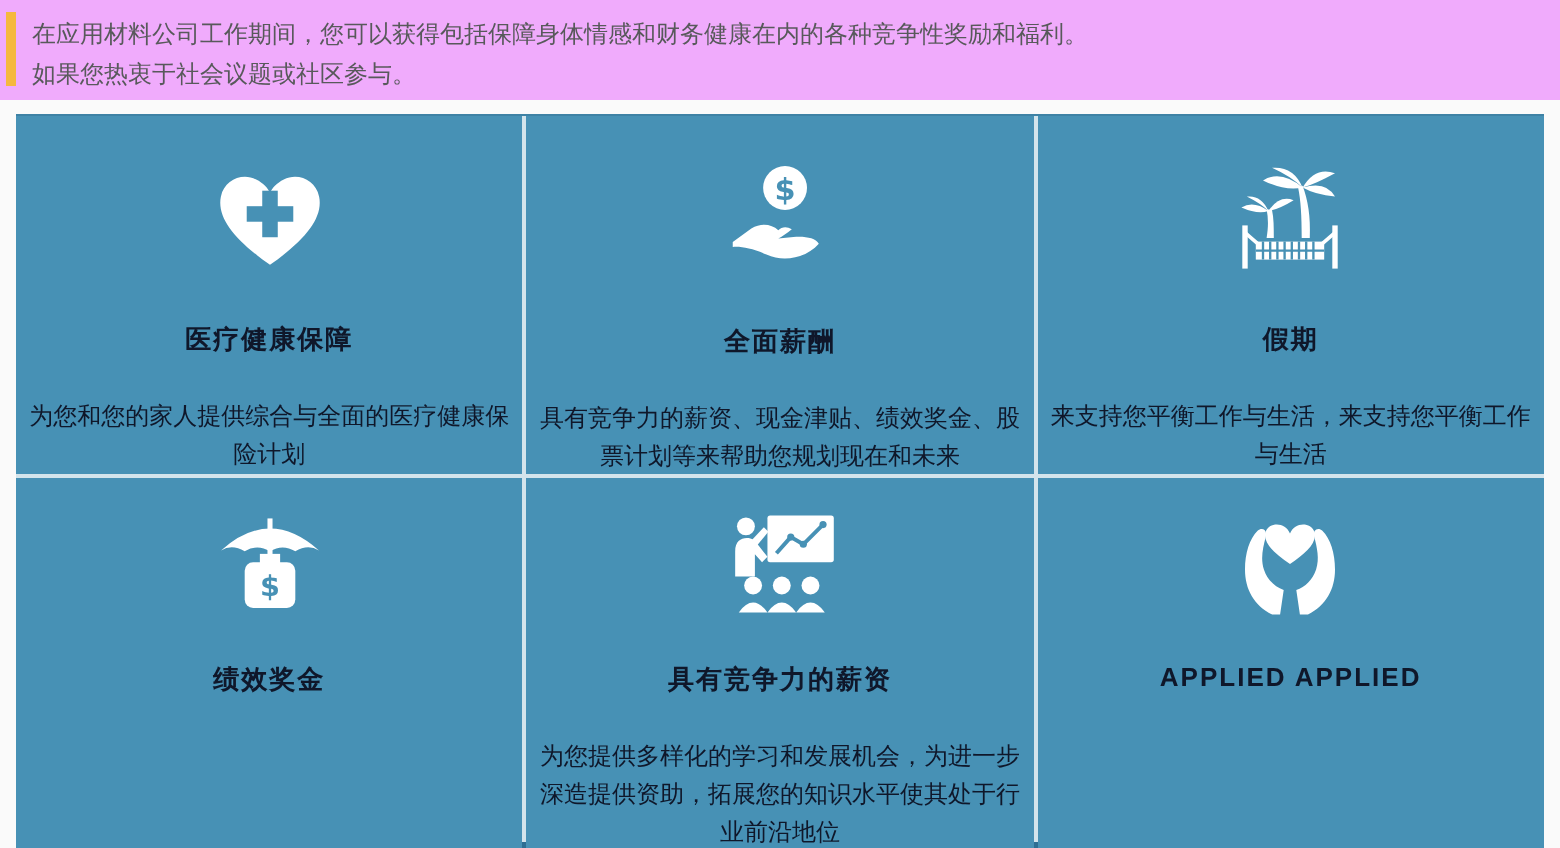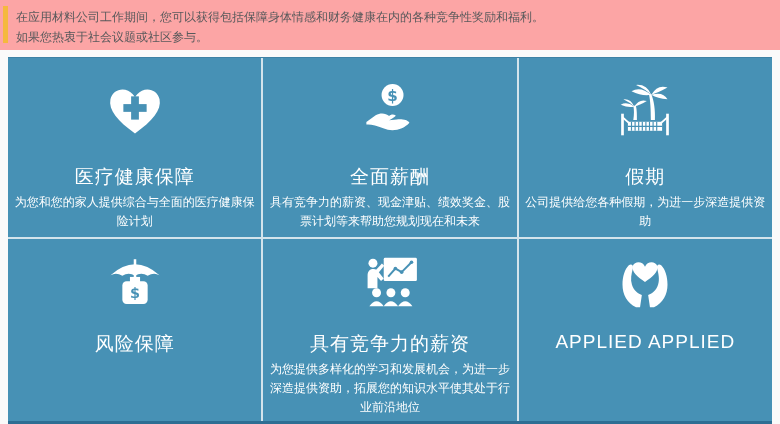--- a/index.html
+++ b/index.html
@@ -6,21 +6,21 @@
   html, body { width: 780px; height: 424px; overflow: hidden; }
   body {
     font-family: "Liberation Sans", "DejaVu Sans", sans-serif;
     background: #fafafa;
   }
   
   .intro {
     position: relative;
     height: 50px;
     padding: 7px 2px 0 16px;
-    background: #fca5a5;
+    background: #f0abfc;
   }
   .accent-bar {
     position: absolute;
     left: 3px; top: 6px;
     width: 5px; height: 37px;
     background: #f5b83e;
   }
   .intro p {
     font-size: 12px;
     line-height: 20px;
@@ -48,31 +48,31 @@
   }
   .card.row2 { padding-top: 14px; }
   .card .icon-box {
     height: 58px;
     display: flex;
     align-items: center;
     justify-content: center;
   }
   .card h3 {
     margin-top: 24px;
-    font-size: 19px;
-    font-weight: normal;
-    color: #ffffff;
+    font-size: 13px;
+    font-weight: bold;
+    color: #0f172a;
     letter-spacing: 1px;
   }
   .card.row2 h3 { margin-top: 20px; }
   .card p {
-    margin-top: 3px;
+    margin-top: 20px;
     font-size: 12px;
     line-height: 19px;
-    color: #ffffff;
+    color: #0f172a;
     width: 248px;
   }
   svg { display: block; }
 </style>
 </head>
 <body>
 
 <div class="intro">
   <div class="accent-bar"></div>
   <p>在应用材料公司工作期间，您可以获得包括保障身体情感和财务健康在内的各种竞争性奖励和福利。</p>
@@ -122,34 +122,34 @@
 
         <path d="M7 33 L7 57" stroke="#fff" stroke-width="3"></path>
         <path d="M57 33 L57 57" stroke="#fff" stroke-width="3"></path>
         <path d="M7 37 L15 44 M57 37 L49 44" stroke="#fff" stroke-width="2"></path>
 
         <rect x="13" y="42" width="38" height="10" fill="#fff"></rect>
         <path d="M17 42 V52 M21 42 V52 M25 42 V52 M29 42 V52 M33 42 V52 M37 42 V52 M41 42 V52 M45 42 V52 M13 47 H51" stroke="#4791b5" stroke-width="1.3"></path>
       </svg>
     </div>
     <h3>假期</h3>
-    <p>公司提供给您各种假期，为进一步深造提供资助</p>
+    <p>来支持您平衡工作与生活，来支持您平衡工作与生活</p>
   </div>
 
   <div class="card row2">
     <div class="icon-box">
       <svg width="54" height="56" viewBox="0 0 64 66">
         <path d="M3 25 Q32 -1 61 25 Q54.5 21 47 25.5 Q39.5 21 32 25.5 Q24.5 21 17 25.5 Q9.5 21 3 25 Z" fill="#fff"></path>
         <rect x="30.5" y="6" width="3" height="22" fill="#fff"></rect>
         <rect x="26" y="27" width="12" height="6" fill="#fff"></rect>
         <rect x="17" y="32" width="30" height="27" rx="5" fill="#fff"></rect>
         <text x="32" y="52" font-size="17" font-weight="bold" fill="#4791b5" text-anchor="middle" font-family="DejaVu Sans, sans-serif">$</text>
       </svg>
     </div>
-    <h3>风险保障</h3>
+    <h3>绩效奖金</h3>
   </div>
 
   <div class="card row2">
     <div class="icon-box">
       <svg width="58" height="52" viewBox="0 0 64 58">
 
         <rect x="25" y="2" width="37" height="26" rx="1.5" fill="#fff"></rect>
         <polyline points="30,23 38,14 45,18 56,7" stroke="#4791b5" stroke-width="2.2" fill="none"></polyline>
         <circle cx="38" cy="14" r="2" fill="#4791b5"></circle>
         <circle cx="45" cy="18" r="2" fill="#4791b5"></circle>

